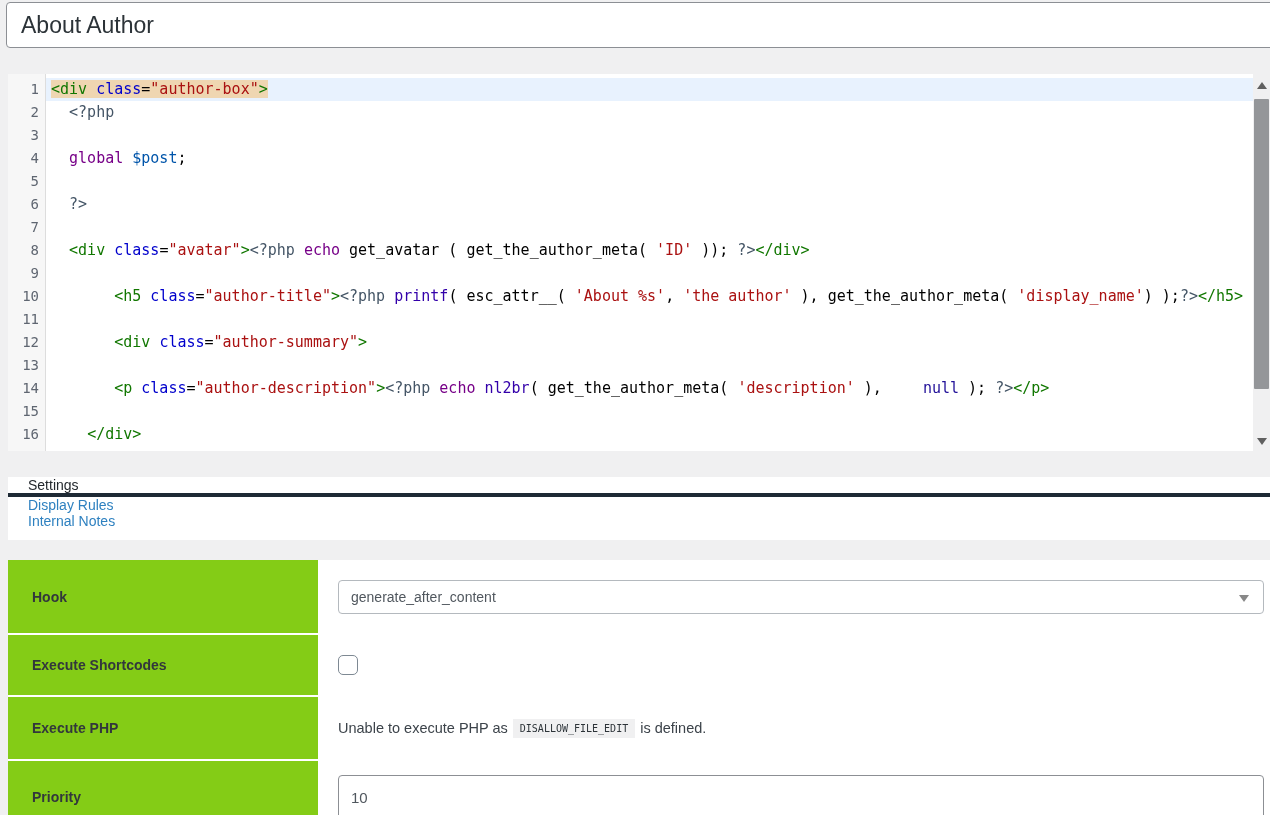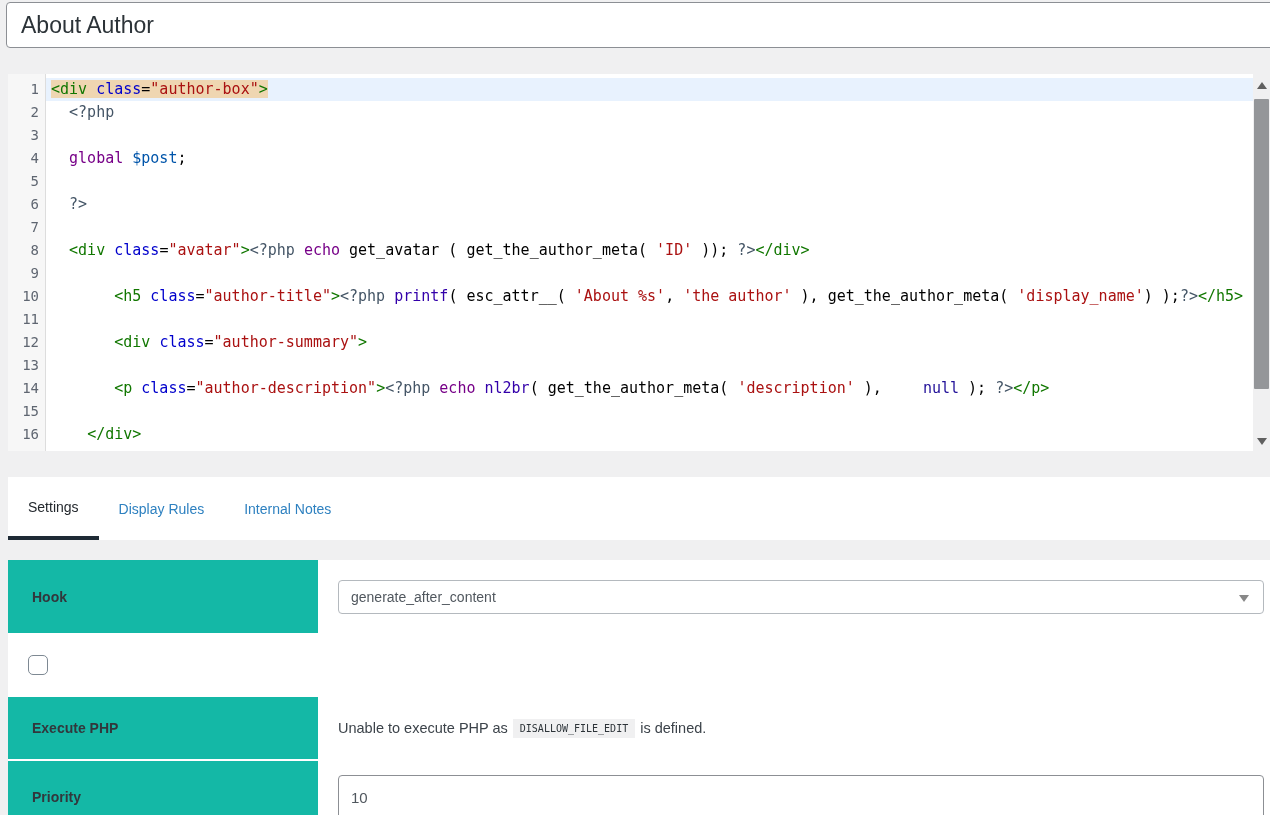--- a/index.html
+++ b/index.html
@@ -35,33 +35,33 @@
   
   .v-scrollbar{position:absolute;top:0;right:0;width:17px;height:100%;background:#f0f0f1;}
   .sb-arrow{position:absolute;left:0;width:17px;height:18px;display:flex;align-items:center;justify-content:center;}
   .sb-arrow.up{top:2px;}
   .sb-arrow.down{bottom:1px;}
   .tri-up{width:0;height:0;border-left:5px solid transparent;border-right:5px solid transparent;border-bottom:7px solid #606060;}
   .tri-down{width:0;height:0;border-left:5px solid transparent;border-right:5px solid transparent;border-top:7px solid #606060;}
   .sb-thumb{position:absolute;left:1px;top:25px;width:15px;height:290px;background:#949699;border-radius:1px;}
 
   
-  .tab-bar{position:absolute;left:8px;top:477px;right:0;height:63px;background:#fff;display:flex;align-items:stretch;}
+  .tab-bar{position:absolute;left:8px;top:477px;right:0;height:63px;background:#fff;display:flex;align-items:stretch;flex-direction:column;}
   .tab{display:flex;align-items:center;padding:0 20px;box-sizing:border-box;font-size:14px;cursor:pointer;
     color:var(--c-link,#2e81c0);}
   .tab.active{color:#23282d;border-bottom:4px solid var(--c-tab_active,#1e2a35);}
 
   
   .settings-table{position:absolute;left:8px;top:560px;width:1262px;}
   .s-row{display:flex;border-bottom:2px solid #fff;background:#fff;}
   .s-row.h-hook{height:73px;}
   .s-row.h-short{height:60px;}
   .s-row.h-php{height:62px;}
   .s-row.h-prio{height:72px;}
-  .s-label{width:310px;box-sizing:border-box;background:#14b8a6;display:flex;align-items:center;
+  .s-label{width:310px;box-sizing:border-box;background:#84cc16;display:flex;align-items:center;
     padding-left:24px;font-size:14px;font-weight:bold;color:var(--c-label_text,#32373c);}
   .s-content{flex:1;display:flex;align-items:center;padding:0 6px 0 20px;font-size:14.5px;color:#3c434a;}
 
   .select-box{position:relative;width:100%;height:34px;box-sizing:border-box;background:#fff;
     border:1px solid #b4b9be;border-radius:4px;display:flex;align-items:center;padding:0 48px 0 12px;
     font-size:14px;color:#50575e;cursor:pointer;}
   .select-arrow{position:absolute;right:14px;top:14px;width:0;height:0;
     border-left:5px solid transparent;border-right:5px solid transparent;border-top:7px solid #888;}
 
   .checkbox{width:20px;height:20px;box-sizing:border-box;border:1px solid #7e8993;border-radius:5px;
@@ -147,20 +147,21 @@
       <div class="s-label">Hook</div>
       <div class="s-content">
         <div class="select-box">
           <span>generate_after_content</span>
           <span class="select-arrow"></span>
         </div>
       </div>
     </div>
 
     <div class="s-row h-short">
+      <div class="s-label">Execute Shortcodes</div>
       <div class="s-content">
         <span class="checkbox"></span>
       </div>
     </div>
 
     <div class="s-row h-php">
       <div class="s-label">Execute PHP</div>
       <div class="s-content">
         <span>Unable to execute PHP as</span>
         <span class="code-chip">DISALLOW_FILE_EDIT</span>

